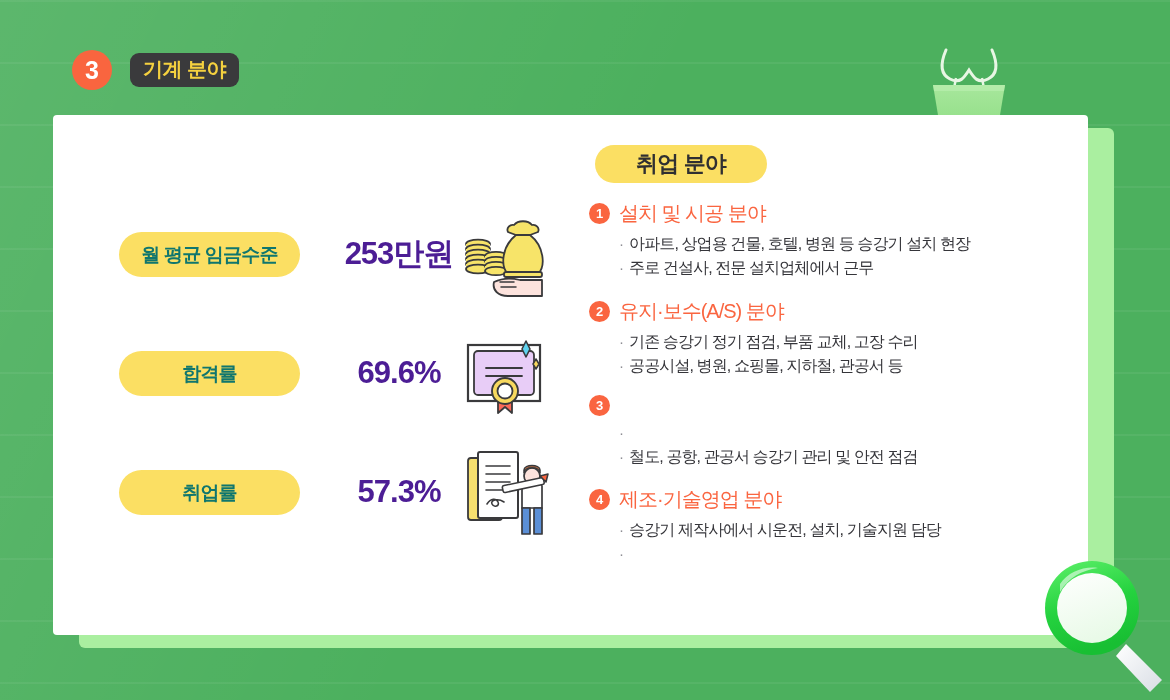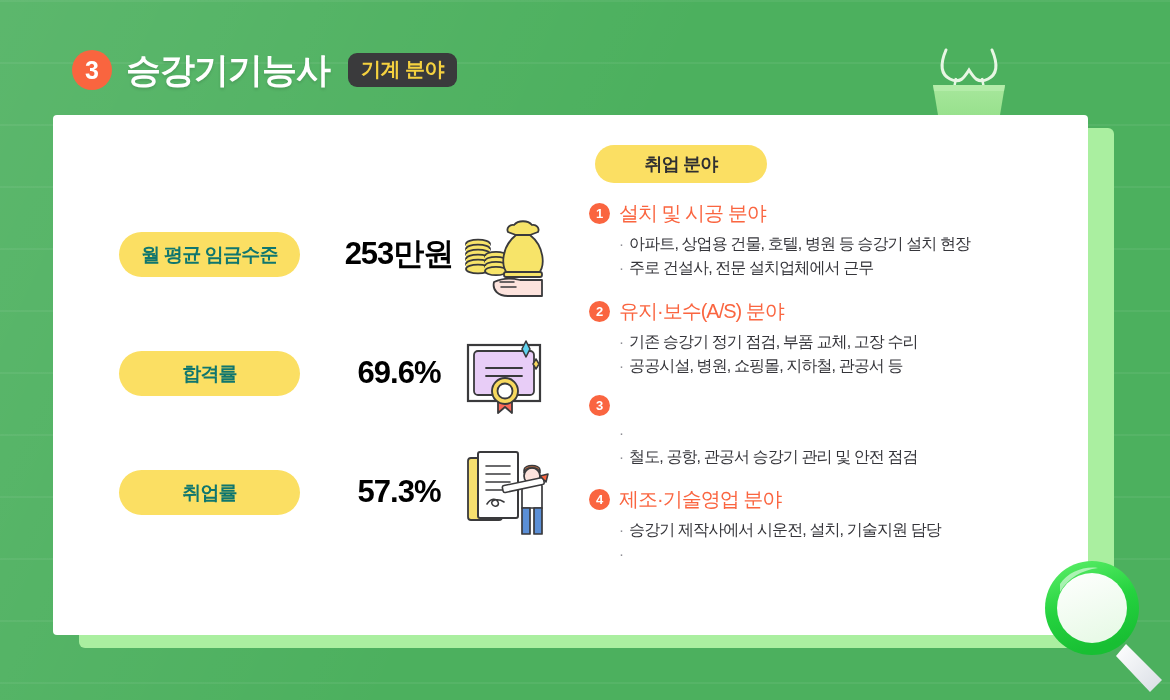--- a/index.html
+++ b/index.html
@@ -161,21 +161,21 @@
   }
   .stat-value {
     position: absolute;
     left: 210px;
     top: -2px;
     width: 140px;
     height: 48px;
     display: flex;
     align-items: center;
     justify-content: center;
-    color: #000000;
+    color: #4c1d95;
     font-size: 31px;
     font-weight: bold;
     letter-spacing: -1px;
     white-space: nowrap;
   }
   .stat-icon {
     position: absolute;
     left: 337px;
     top: -24px;
     width: 96px;
@@ -188,21 +188,21 @@
     left: 589px;
     top: 145px;
     width: 470px;
   }
   .fields-pill {
     width: 172px;
     height: 38px;
     border-radius: 19px;
     background: #fbdf63;
     color: #2f2f31;
-    font-size: 18px;
+    font-size: 22px;
     font-weight: bold;
     letter-spacing: -0.8px;
     display: flex;
     align-items: center;
     justify-content: center;
     margin-left: 6px;
     box-sizing: border-box;
   }
   .field-block {
     margin-top: 17px;
@@ -272,21 +272,20 @@
       <path d="M30 12 C24 26 24 36 34 41 C44 46 48 40 53 32 C58 40 62 46 72 41 C82 36 82 26 76 12" fill="none" stroke="#e8f6e4" stroke-width="3" stroke-linecap="round"></path>
       <path d="M40 40 C36 58 34 78 34 100" fill="none" stroke="#e8f6e4" stroke-width="2.5"></path>
       <path d="M66 40 C70 58 72 78 72 100" fill="none" stroke="#e8f6e4" stroke-width="2.5"></path>
       <path d="M17 47 L89 47 L80 101 L26 101 Z" fill="url(#clipGrad)"></path>
       <path d="M17 47 L89 47 L88 53 L18 53 Z" fill="#b8edad" opacity="0.75"></path>
     </svg>
   </div>
 
   <div class="header">
     <div class="num-badge">3</div>
-    <div class="header-title">승강기기능사</div>
     <div class="header-tag">기계 분야</div>
   </div>
 
   <div class="card-shadow"></div>
   <div class="card"></div>
 
   <div class="stats">
 
     <div class="stat-row">
       <div class="stat-pill">월 평균 임금수준</div>

